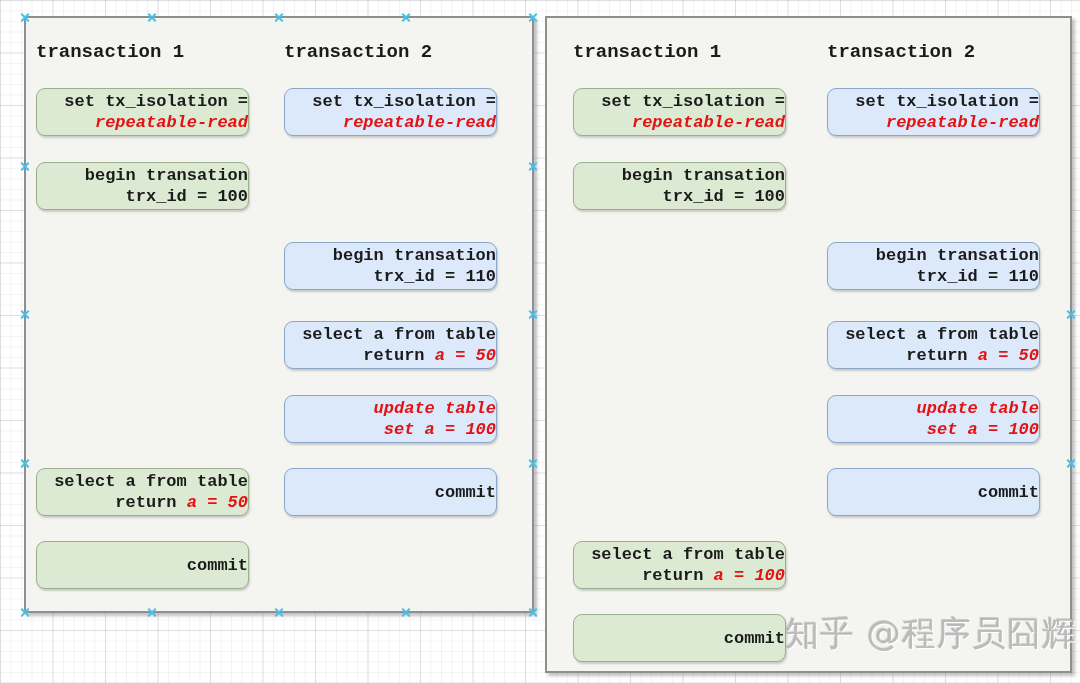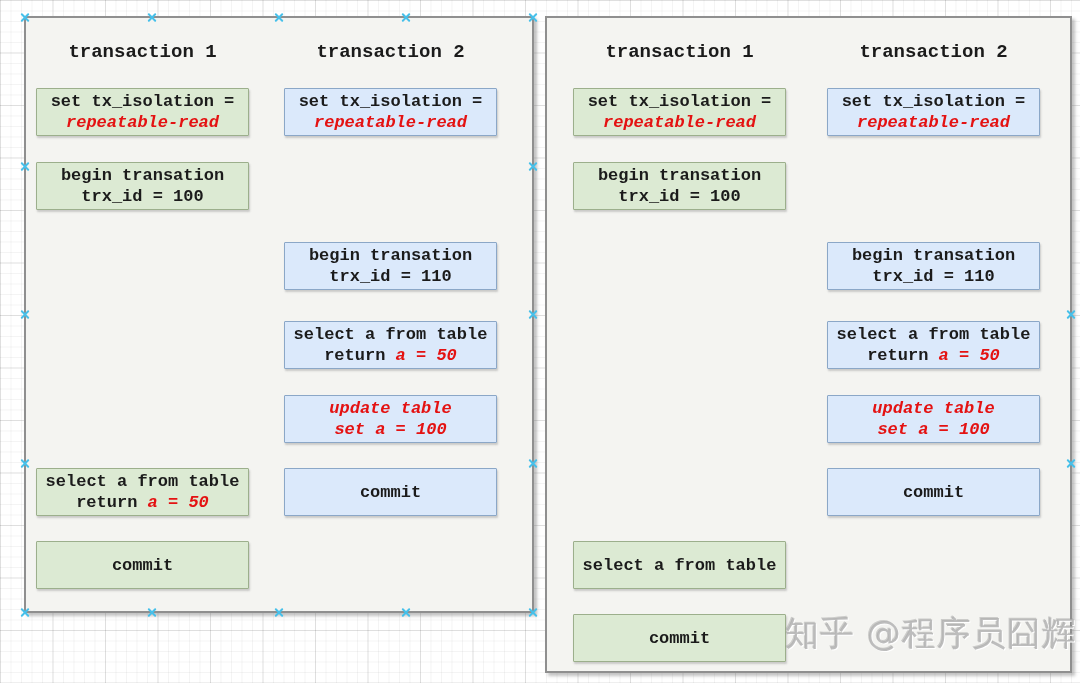--- a/index.html
+++ b/index.html
@@ -17,27 +17,27 @@
   .panel{
     position:absolute;box-sizing:border-box;
     background:#f4f4f1;border:2px solid #8f8f8f;
     box-shadow:3px 3px 3px rgba(120,120,120,0.45);
     z-index:1;
   }
   #panel-left{left:24px;top:16px;width:510px;height:597px;}
   #panel-right{left:545px;top:16px;width:527px;height:657px;}
   .hdr{
     position:absolute;width:213px;height:24px;line-height:24px;
-    text-align:center;font-weight:700;font-size:19px;color:#1b1b1b;
+    font-weight:700;font-size:19px;color:#1b1b1b;
     white-space:nowrap;
   }
   .box{
     position:absolute;box-sizing:border-box;width:213px;height:48px;
-    border-radius:1px;border:1.5px solid;
-    display:flex;flex-direction:column;justify-content:center;align-items:center;
+    border-radius:9px;border:1.5px solid;
+    display:flex;flex-direction:column;justify-content:center;align-items:flex-end;
     font-weight:700;font-size:17px;line-height:21px;color:#1b1b1b;
     box-shadow:1px 2px 2px rgba(150,150,150,0.45);
     white-space:pre;
   }
   .box.g{background:#dcead3;border-color:#9caf8c;}
   .box.b{background:#dbe9fb;border-color:#8ba7c7;}
   .r{color:#e41212;font-style:italic;}
   .hdl{position:absolute;width:11px;height:11px;transform:translate(-50%,-50%);z-index:5;}
   .hdl::before,.hdl::after{
     content:"";position:absolute;left:0;top:4.5px;width:11px;height:2px;
@@ -104,20 +104,21 @@
   <div class="box g" style="left:26px;top:70px">
     <div><span>set tx_isolation =</span></div>
     <div><span class="r">repeatable-read</span></div>
   </div>
   <div class="box g" style="left:26px;top:144px">
     <div><span>begin transation</span></div>
     <div><span>trx_id = 100</span></div>
   </div>
   <div class="box g" style="left:26px;top:523px">
     <div><span>select a from table</span></div>
+    <div><span>return </span><span class="r">a = 100</span></div>
   </div>
   <div class="box g" style="left:26px;top:596px">
     <div><span>commit</span></div>
   </div>
 
   <div class="box b" style="left:280px;top:70px">
     <div><span>set tx_isolation =</span></div>
     <div><span class="r">repeatable-read</span></div>
   </div>
   <div class="box b" style="left:280px;top:224px">

